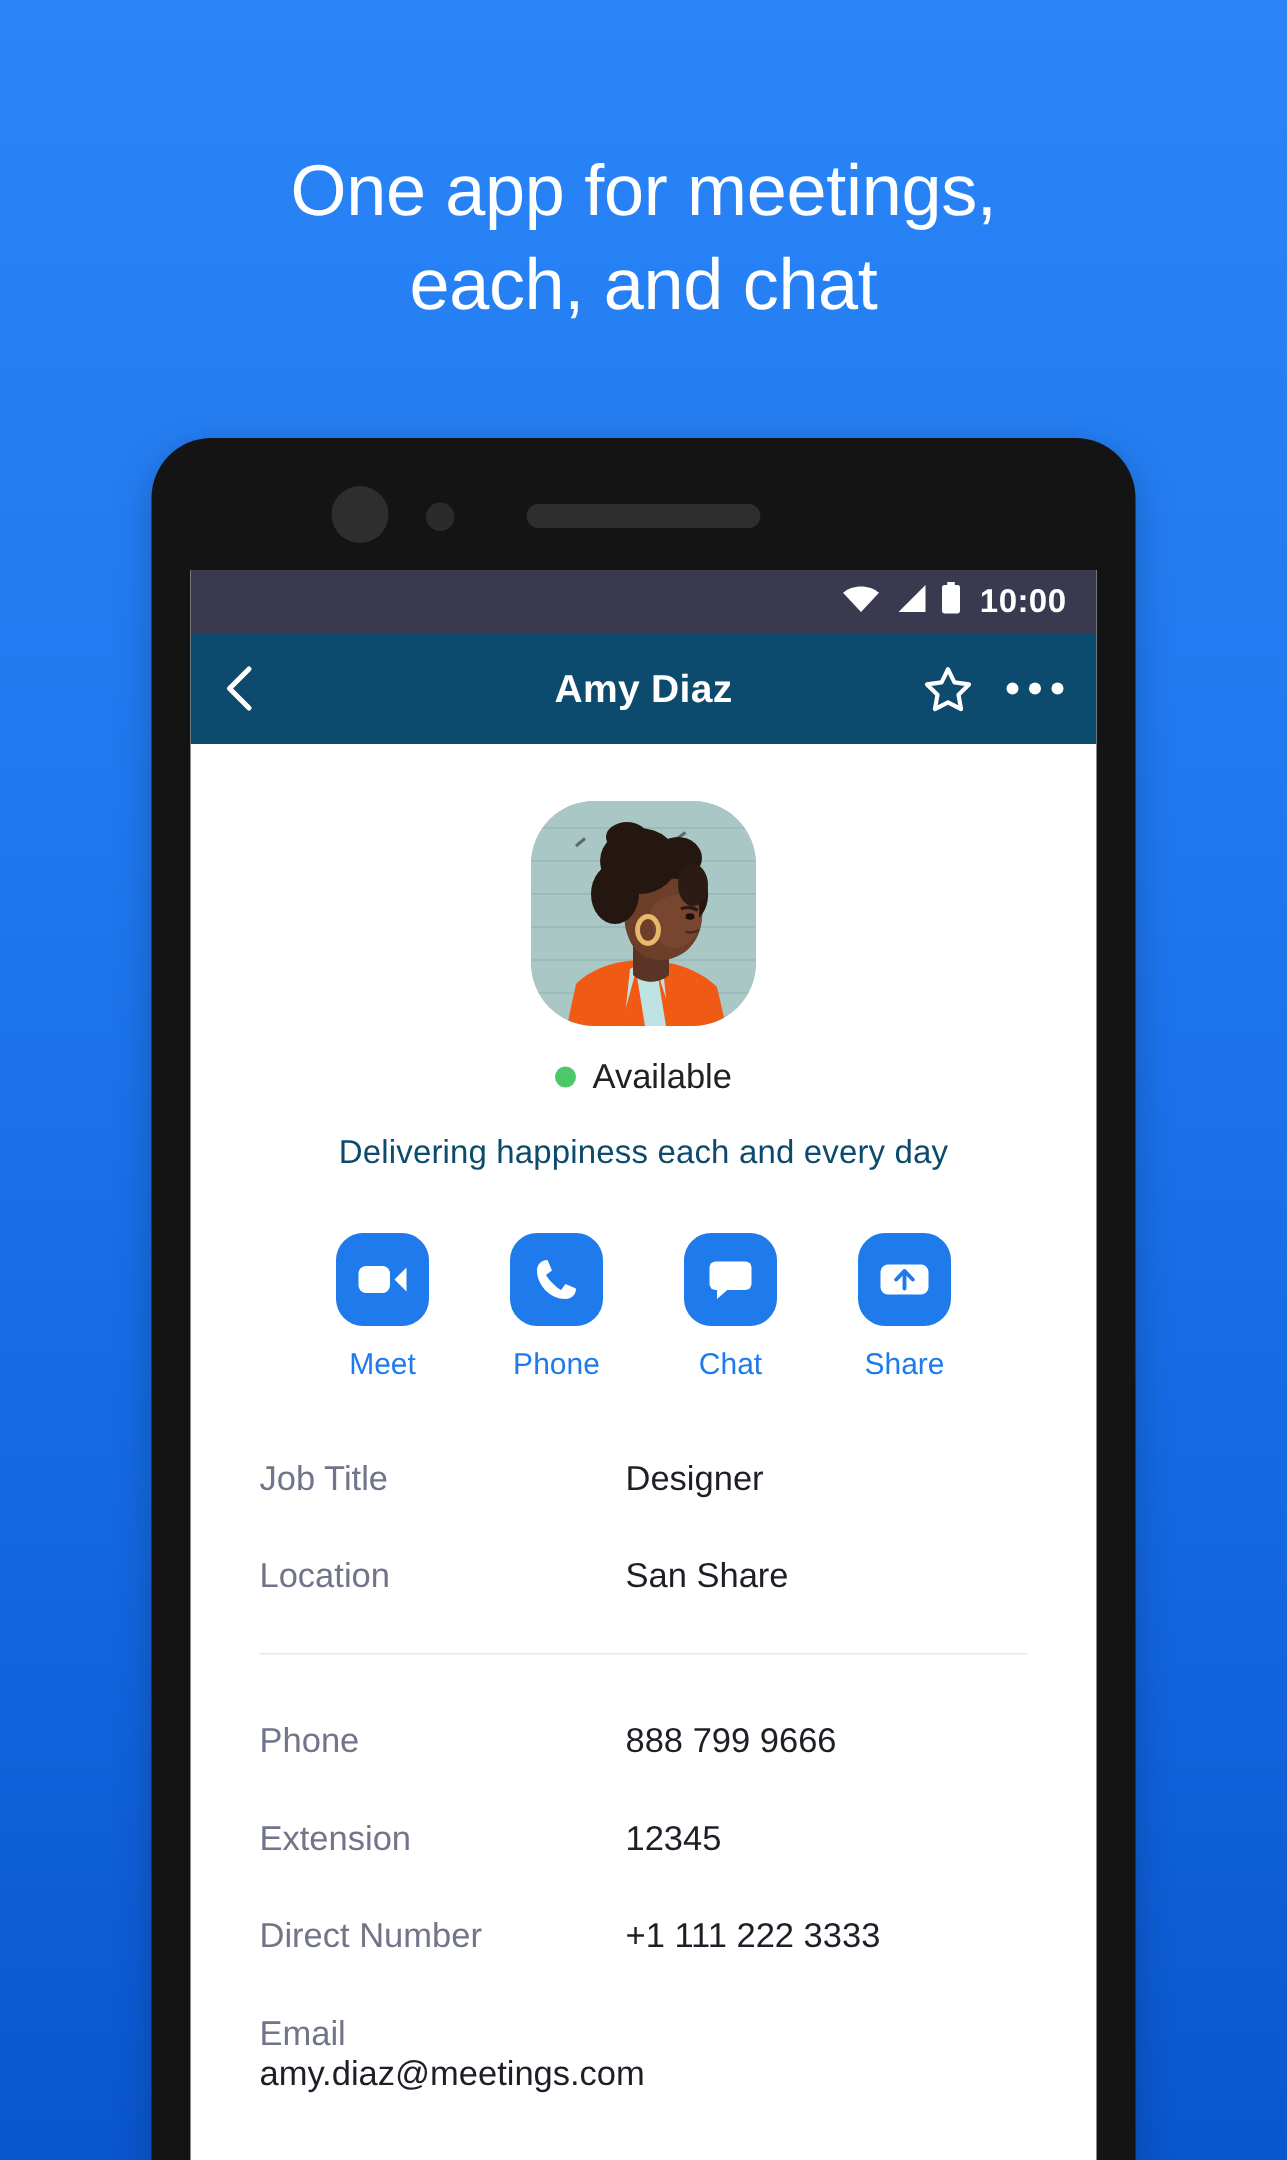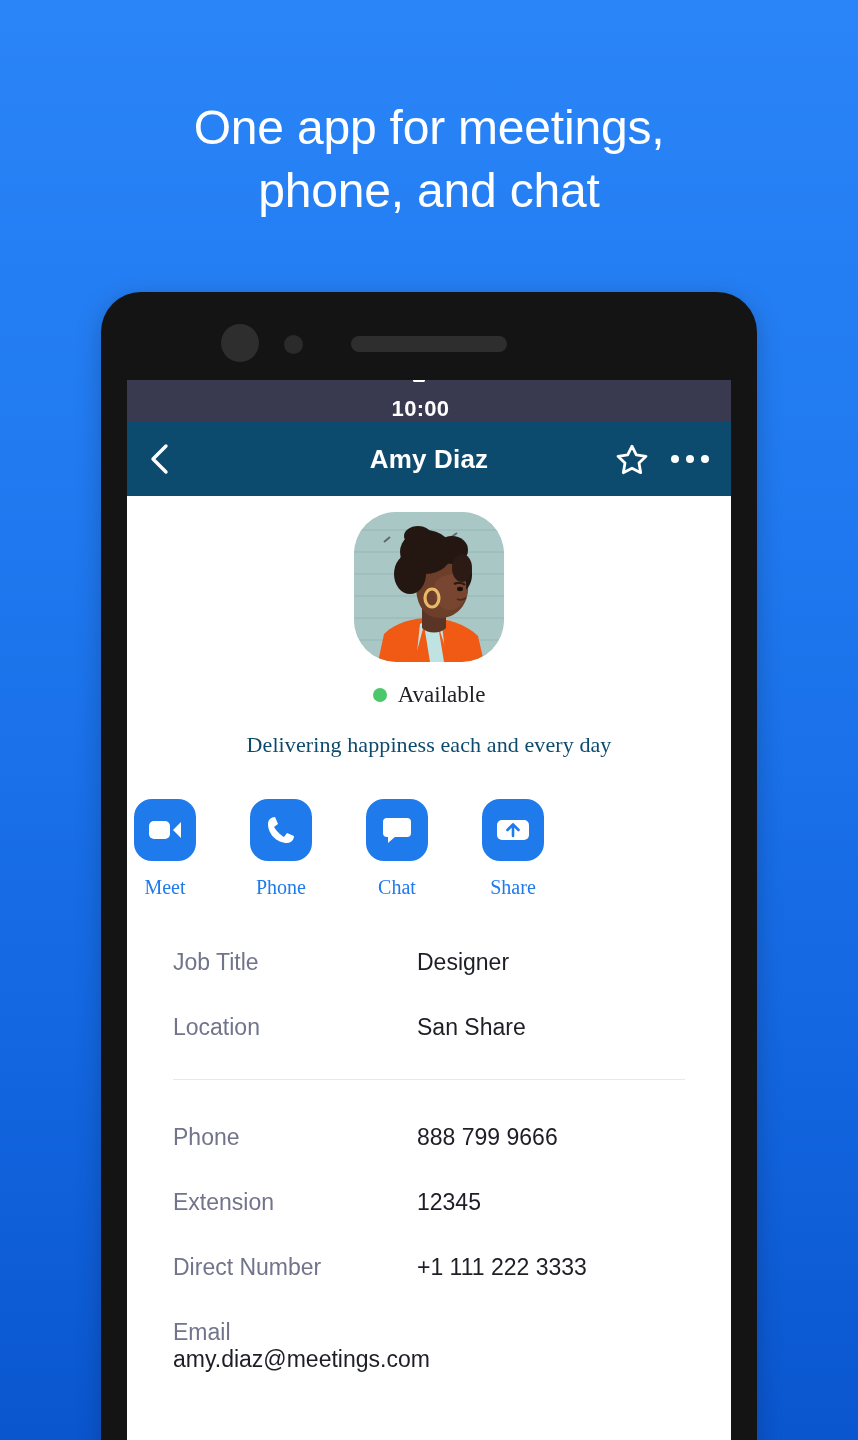--- a/index.html
+++ b/index.html
@@ -61,21 +61,21 @@
     position:absolute; left:26px; top:88px;
     width:604px; height:1072px;
     background:#ffffff;
     overflow:hidden;
   }
 
   
   .statusbar {
     height:42px; background:#393a4f;
     display:flex; align-items:center; justify-content:flex-end;
-    padding-right:20px; gap:9px;flex-direction:column;
+    padding-right:20px; gap:9px;
   }
   .sb-icon { display:block; }
   .sb-time {
     color:#ffffff; font-size:22px; font-weight:700;
     letter-spacing:.3px; margin-left:3px;
   }
 
   
   .appbar {
     height:74px; background:#0c4a6e;
@@ -90,21 +90,21 @@
     letter-spacing:.2px;
     pointer-events:none;
   }
   .ab-spacer { flex:1; }
   .ab-btn { display:flex; align-items:center; justify-content:center; cursor:pointer; position:relative; z-index:2; }
   .ab-star { margin-right:22px; }
   .dots { display:flex; gap:7px; align-items:center; }
   .dots i { width:8px; height:8px; border-radius:50%; background:#fff; display:block; }
 
   
-  .profile { padding-top:16px; text-align:center;font-family:Liberation Serif, serif; }
+  .profile { padding-top:38px; text-align:center; }
   .avatar {
     width:150px; height:150px;
     margin:0 auto;
     border-radius:42px;
     overflow:hidden;
     position:relative;
     background:#a8c6c4;
   }
   .avatar svg { display:block; width:150px; height:150px; }
 
@@ -117,21 +117,21 @@
 
   .tagline {
     margin-top:24px;
     font-size:22px; color:#0c4a6e;
     letter-spacing:.1px;
   }
 
   
   .actions {
     margin-top:41px;
-    display:flex; justify-content:flex-start; gap:40px;
+    display:flex; justify-content:center; gap:40px;
   }
   .action { width:76px; text-align:center; cursor:pointer; }
   .action-icon {
     width:62px; height:62px; margin:0 auto;
     border-radius:18px;
     background:#1f7aec;
     display:flex; align-items:center; justify-content:center;
   }
   .action-label {
     margin-top:15px;
@@ -150,21 +150,21 @@
     height:1px; background:#e7e7ef;
     margin:4px 0 44px 0;
   }
   .group2 .drow:last-child { margin-bottom:0;flex-direction:column; }
 </style>
 </head>
 <body>
 
 <div class="headline">
   <span class="l1">One app for meetings,</span>
-  <span class="l2">phone, and chat</span>
+  <span class="l2">each, and chat</span>
 </div>
 
 <div class="phone">
 
   <div class="bezel-top">
     <span class="cam-big"></span>
     <span class="cam-small"></span>
     <span class="speaker"></span>
   </div>
 

